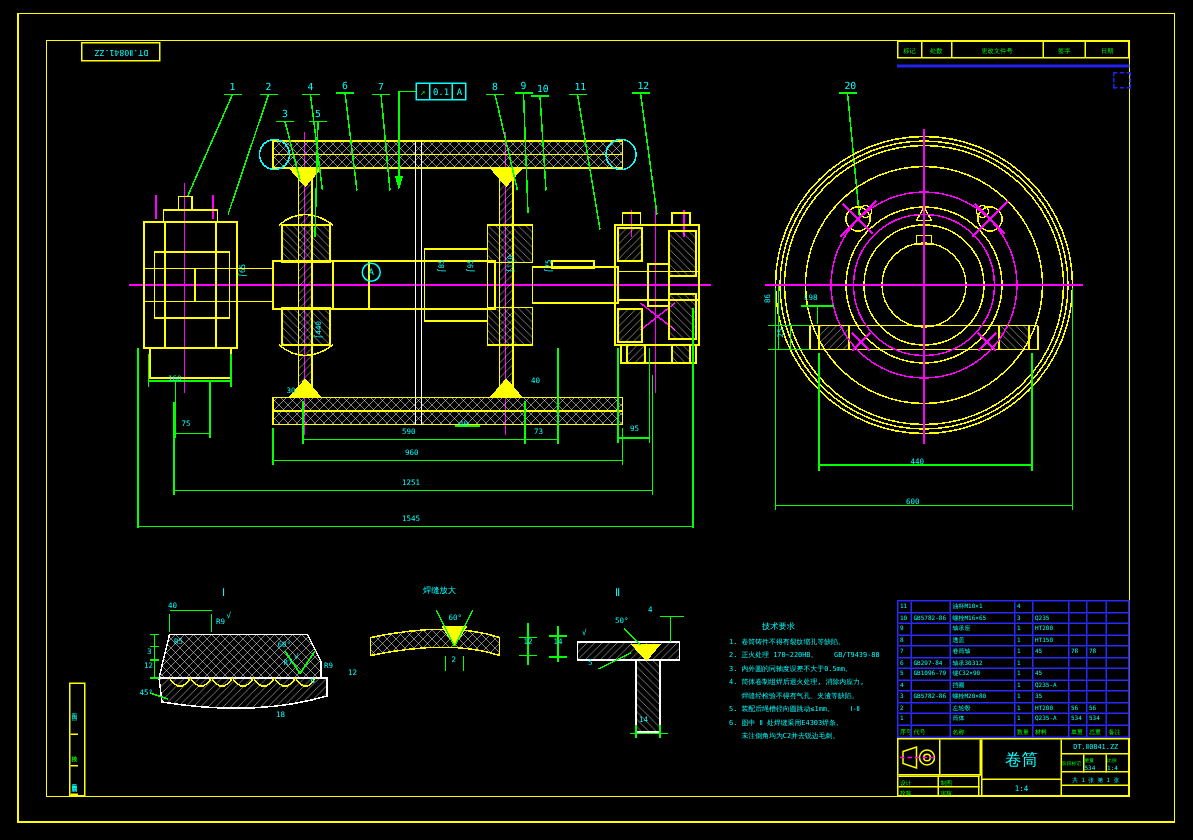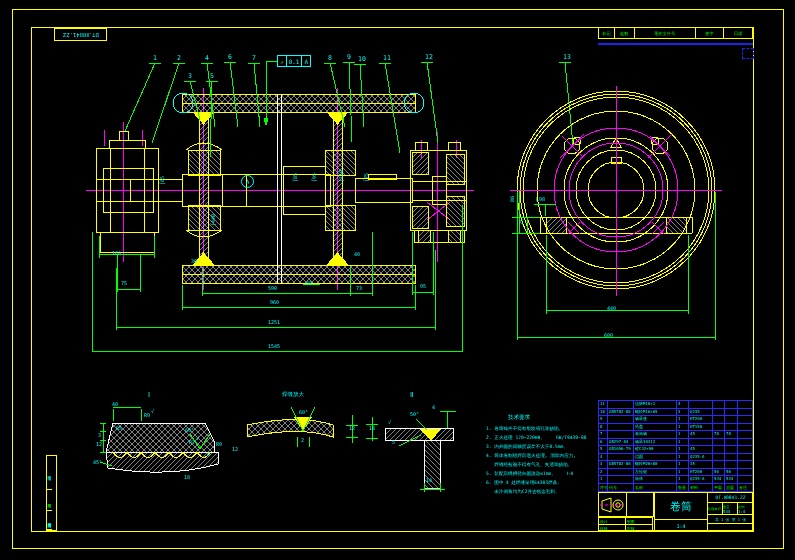--- a/index.html
+++ b/index.html
@@ -536,21 +536,21 @@
     <div class="txt callout" style="left:188px;top:73px;">3</div>
     <div class="txt callout" style="left:205px;top:55px;">4</div>
     <div class="txt callout" style="left:210px;top:73px;">5</div>
     <div class="txt callout" style="left:228px;top:54px;">6</div>
     <div class="txt callout" style="left:252px;top:55px;">7</div>
     <div class="txt callout" style="left:328px;top:55px;">8</div>
     <div class="txt callout" style="left:347px;top:54px;">9</div>
     <div class="txt callout" style="left:358px;top:56px;">10</div>
     <div class="txt callout" style="left:383px;top:55px;">11</div>
     <div class="txt callout" style="left:425px;top:54px;">12</div>
-    <div class="txt callout" style="left:563px;top:54px;">13</div>
+    <div class="txt callout" style="left:563px;top:54px;">20</div>
     <div class="txt dim" style="left:121px;top:281px;">75</div>
     <div class="txt dim" style="left:268px;top:286px;">590</div>
     <div class="txt dim" style="left:306px;top:281px;">40</div>
     <div class="txt dim" style="left:356px;top:286px;">73</div>
     <div class="txt dim" style="left:420px;top:284px;">95</div>
     <div class="txt dim" style="left:270px;top:300px;">960</div>
     <div class="txt dim" style="left:268px;top:320px;">1251</div>
     <div class="txt dim" style="left:268px;top:344px;">1545</div>
     <div class="txt dim" style="left:112px;top:251px;">160</div>
     <div class="txt dim" style="left:293px;top:182px;transform:rotate(-90deg);">⌠85</div>

